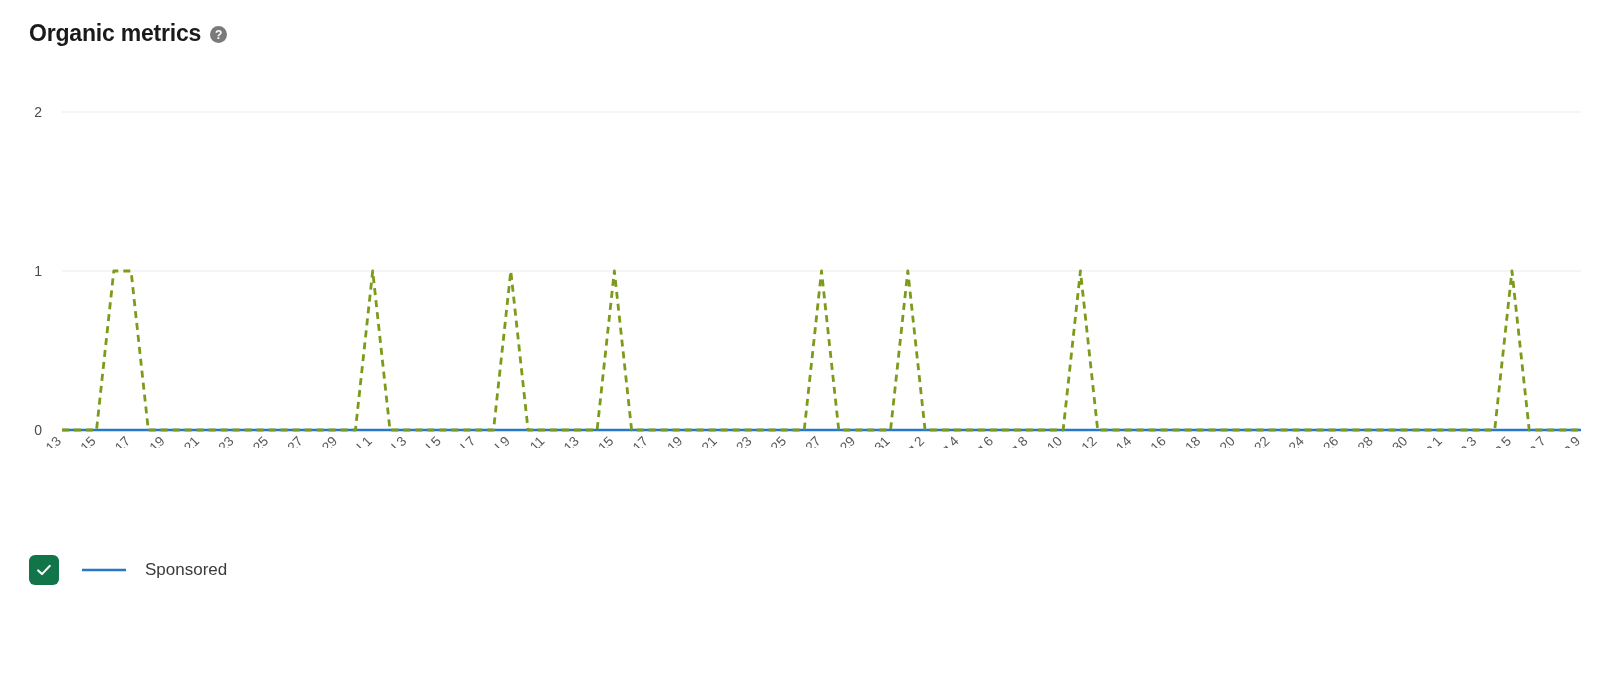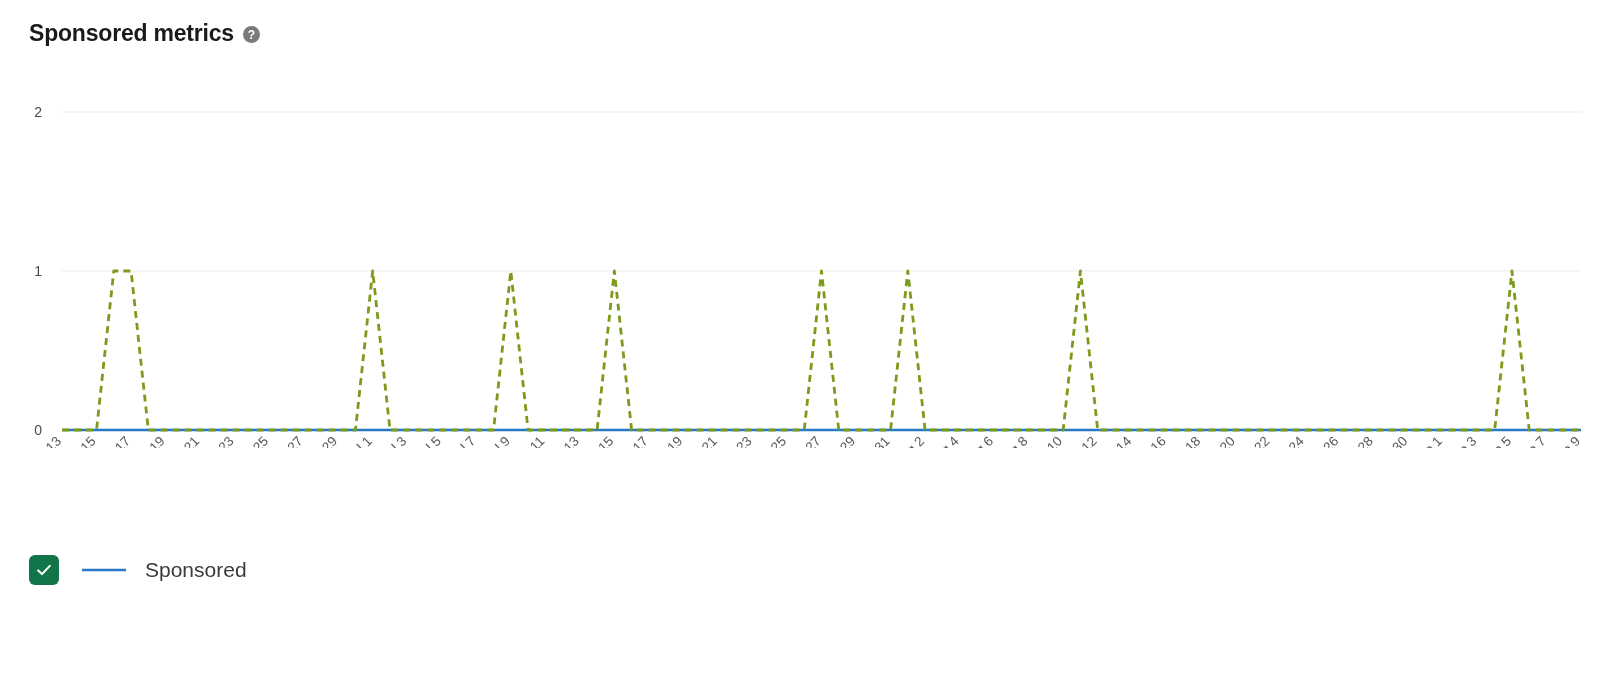--- a/index.html
+++ b/index.html
@@ -91,32 +91,32 @@
   .legend-swatch {
     width: 46px;
     margin-left: 22px;
     flex: 0 0 auto;
     display: flex;
     align-items: center;
   }
   .legend-swatch svg { display: block; }
   .legend-label {
     margin-left: 18px;
-    font-size: 21px;
+    font-size: 17px;
     color: #3b3b3b;
     white-space: nowrap;
   }
 </style>
 </head>
 <body>
 
 <div class="panel">
 
   <div class="header">
-    <div class="panel-title">Sponsored metrics</div>
+    <div class="panel-title">Organic metrics</div>
     <div class="help-icon">?</div>
   </div>
 
   <div class="chart-wrap">
     <svg class="chart-svg" id="chart" width="1600" height="360" viewBox="0 0 1600 360">
         <line x1="62" y1="342" x2="1581" y2="342" stroke="#b6b6b6" stroke-width="1"></line>
         <text x="42" y="347" text-anchor="end" class="ytick-label">0</text>
         <line x1="62" y1="183" x2="1581" y2="183" stroke="#ebebeb" stroke-width="1"></line>
         <text x="42" y="188" text-anchor="end" class="ytick-label">1</text>
         <line x1="62" y1="24" x2="1581" y2="24" stroke="#ebebeb" stroke-width="1"></line>

